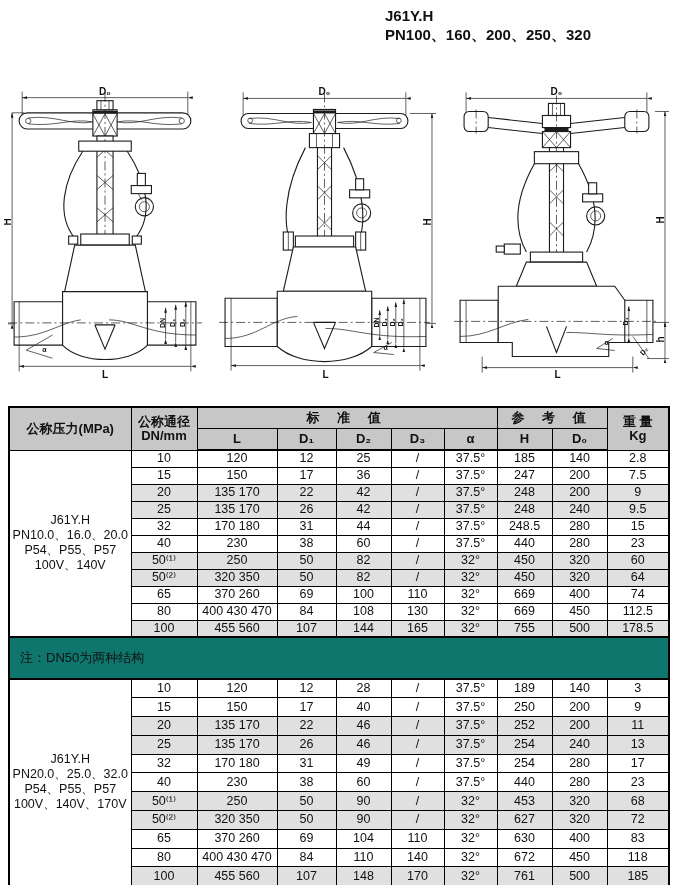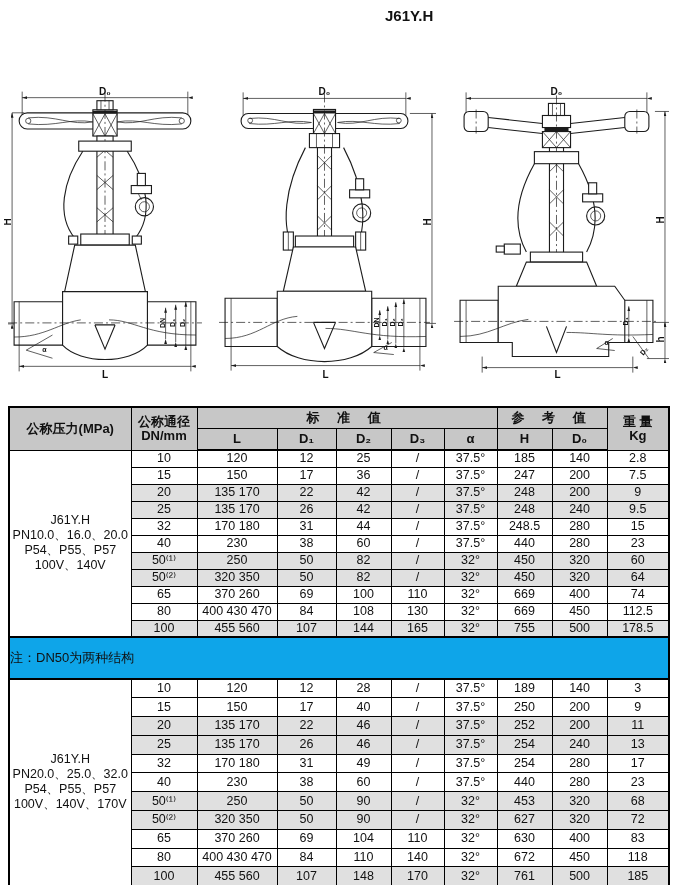--- a/index.html
+++ b/index.html
@@ -29,30 +29,31 @@
              font-size:12.5px;line-height:1.05;}
   table.spec th,table.spec td{border:1px solid #000;text-align:center;vertical-align:middle;padding:0;overflow:hidden;}
   table.spec{border:2px solid #000;}
   thead th{background:#c7c7c7;font-weight:bold;font-size:13px;height:20px;}
   thead tr.sub th{border-bottom:2px solid #000;}
   th.spread{letter-spacing:7px;}
   tbody.grp1 tr{height:17px;}
   tbody.grp2 tr{height:18.8px;}
   tr.shaded td{background:#e0e0e0;}
   td.label-cell{background:#fff !important;font-size:12.5px;line-height:15px;}
-  tbody.noterow td{background:#0ea5e9;height:40px;text-align:left;font-size:13px;
+  tbody.noterow td{background:#0f766e;height:40px;text-align:left;padding-left:10px;font-size:13px;
                    border-top:2px solid #000;border-bottom:2px solid #000;}
 </style>
 </head>
 <body>
 
 <div class="page">
 
   <div class="title-block">
     <div>J61Y.H</div>
+    <div>PN100、160、200、250、320</div>
   </div>
 
   <div class="drawings">
 
     <svg class="drawing" width="202" height="296" viewBox="0 0 200 292">
       <defs>
           <marker id="a1" markerWidth="8" markerHeight="6" refX="7" refY="2" orient="auto">
             <path d="M0,0 L7,2 L0,4 z" fill="#1c1c1c"></path>
           </marker>
         </defs>

